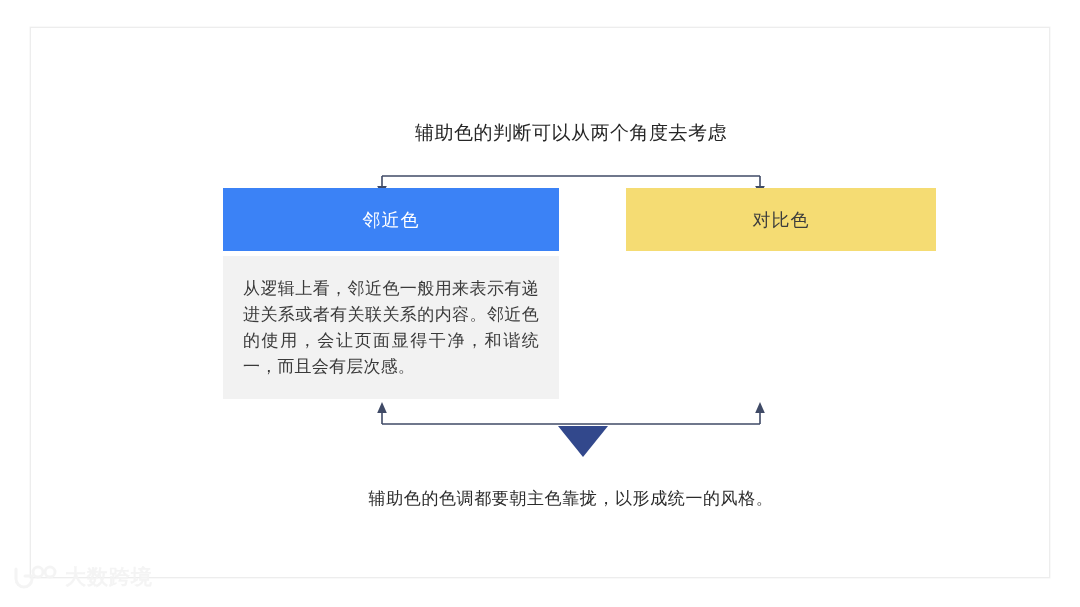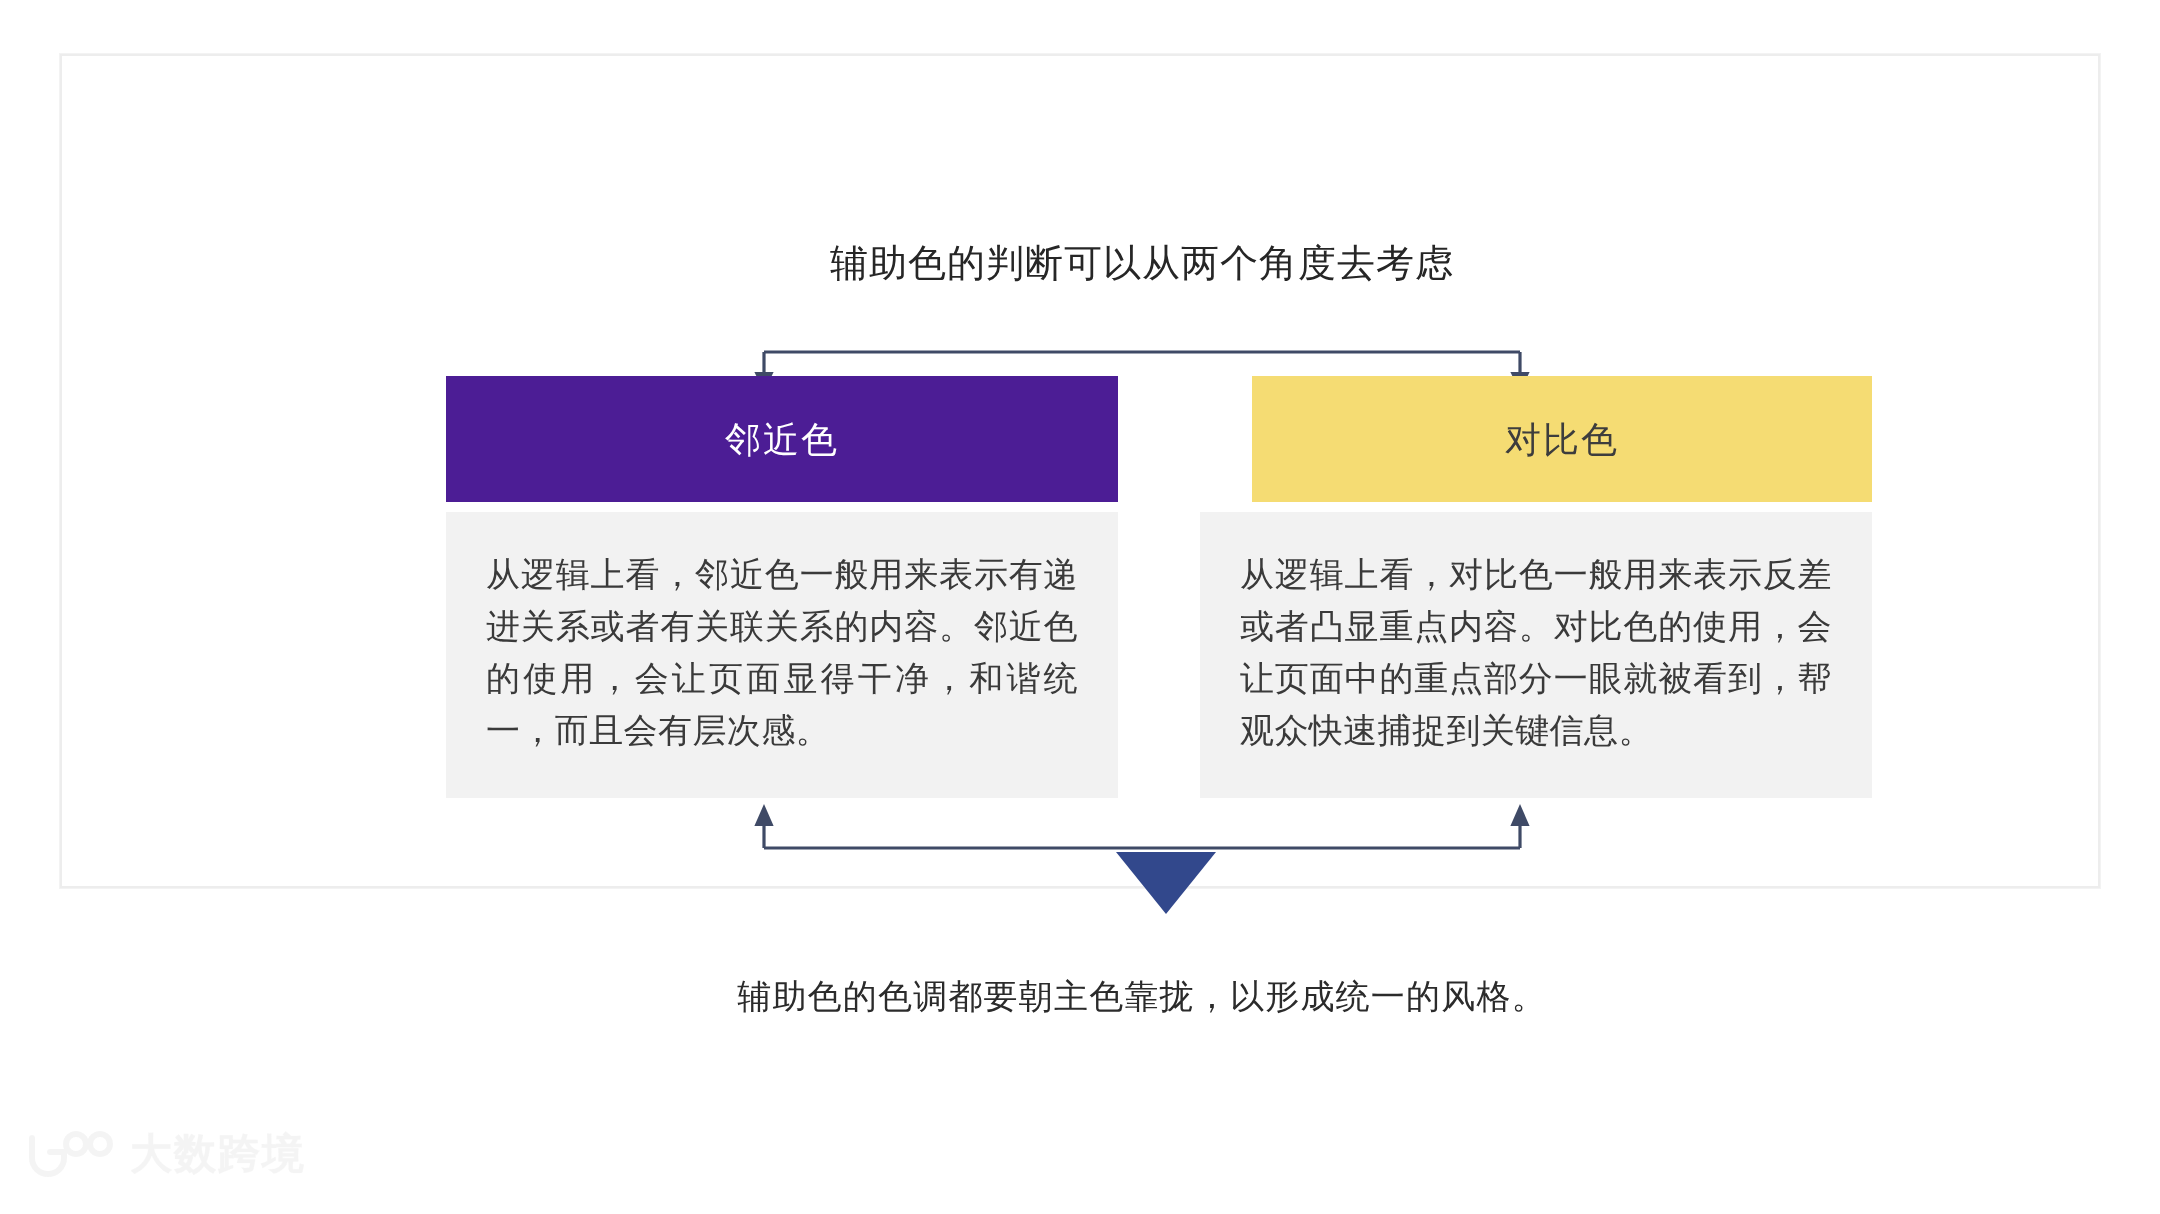--- a/index.html
+++ b/index.html
@@ -15,21 +15,21 @@
     font-family: "DejaVu Sans", "Liberation Sans", sans-serif;
     -webkit-font-smoothing: antialiased;
   }
 
   
   #slide-card {
     position: absolute;
     left: 30px;
     top: 27px;
     width: 1020px;
-    height: 417px;
+    height: 551px;
     background: #ffffff;
     border: 1px solid #ededed;
     box-sizing: border-box;
     box-shadow: 0 0 0 0.5px #f3f3f3;
   }
 
   
   #headline {
     position: absolute;
     left: 0;
@@ -68,21 +68,21 @@
 
   .col-header {
     height: 63px;
     display: flex;
     align-items: center;
     justify-content: center;
     font-size: 18px;
     letter-spacing: 1px;
   }
   #header-left {
-    background: #4c1d95;
+    background: #3b82f6;
     color: #ffffff;
   }
   #header-right {
     background: #f5dc73;
     color: #3d3d3d;
     margin-left: 26px;
   }
 
   .col-body {
     margin-top: 5px;
@@ -159,21 +159,20 @@
     <div class="col-header" id="header-left">
       <span>邻近色</span>
     </div>
     <div class="col-body">从逻辑上看，邻近色一般用来表示有递进关系或者有关联关系的内容。邻近色的使用，会让页面显得干净，和谐统一，而且会有层次感。</div>
   </div>
 
   <div class="column" id="column-right">
     <div class="col-header" id="header-right">
       <span>对比色</span>
     </div>
-    <div class="col-body">从逻辑上看，对比色一般用来表示反差或者凸显重点内容。对比色的使用，会让页面中的重点部分一眼就被看到，帮观众快速捕捉到关键信息。</div>
   </div>
 
   <svg id="bottom-bracket" width="420" height="40" viewBox="0 0 420 40" style="left:330px; top:368px;">
     <path d="M21,28 L399,28" stroke="#3f4a66" stroke-width="1.6" fill="none"></path>
     <path d="M21,28 L21,14" stroke="#3f4a66" stroke-width="1.6" fill="none"></path>
     <path d="M399,28 L399,14" stroke="#3f4a66" stroke-width="1.6" fill="none"></path>
     <path d="M21,6 L16.2,17 L25.8,17 Z" fill="#3f4a66"></path>
     <path d="M399,6 L394.2,17 L403.8,17 Z" fill="#3f4a66"></path>
   </svg>
 

